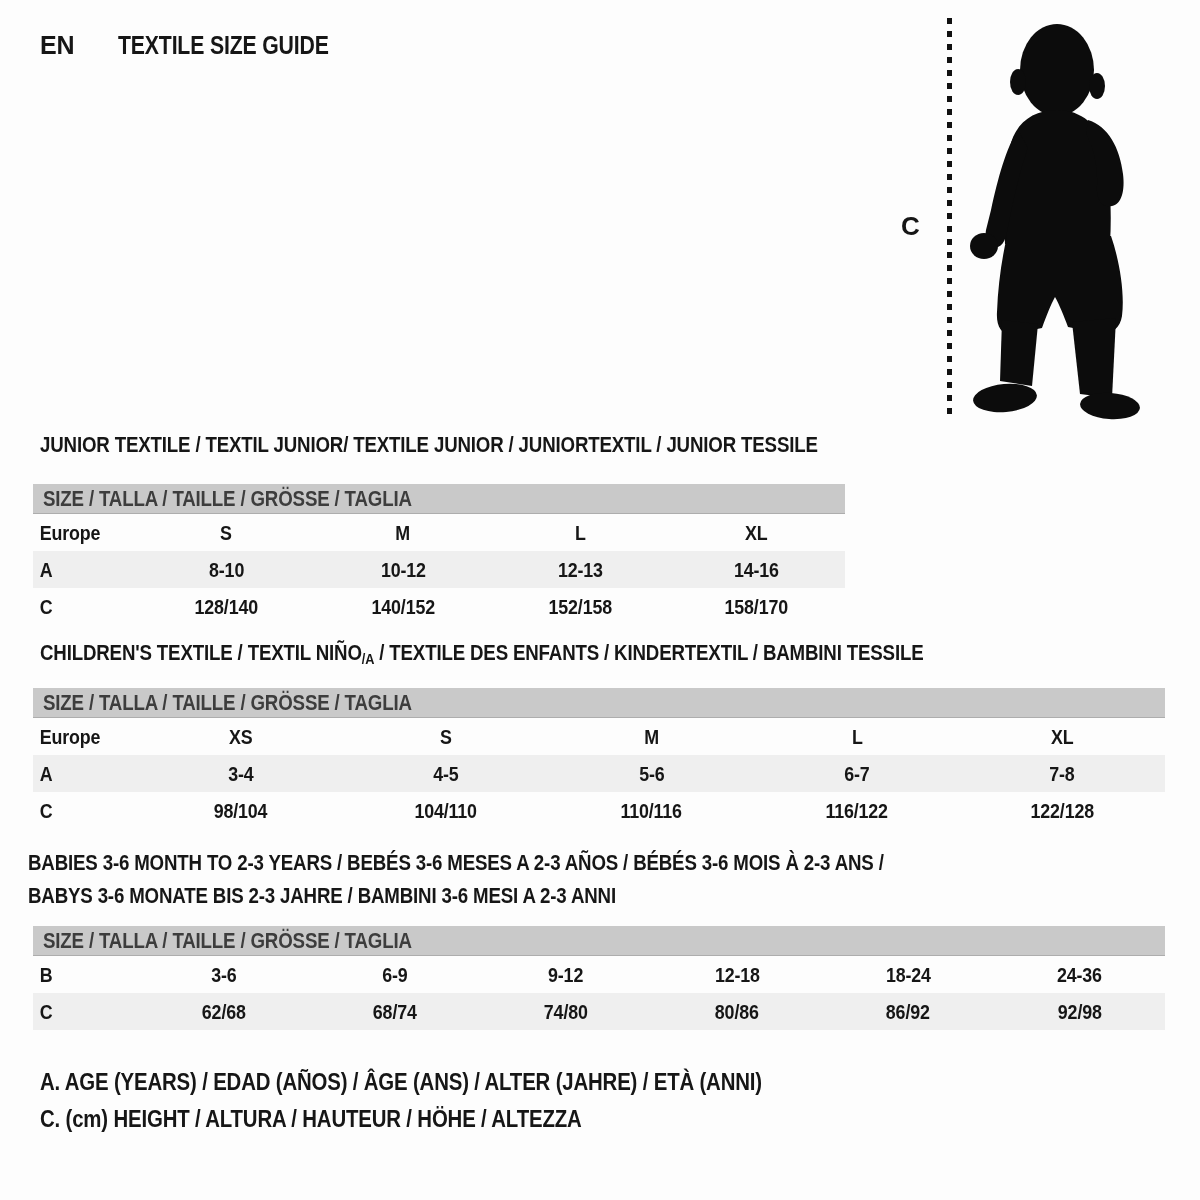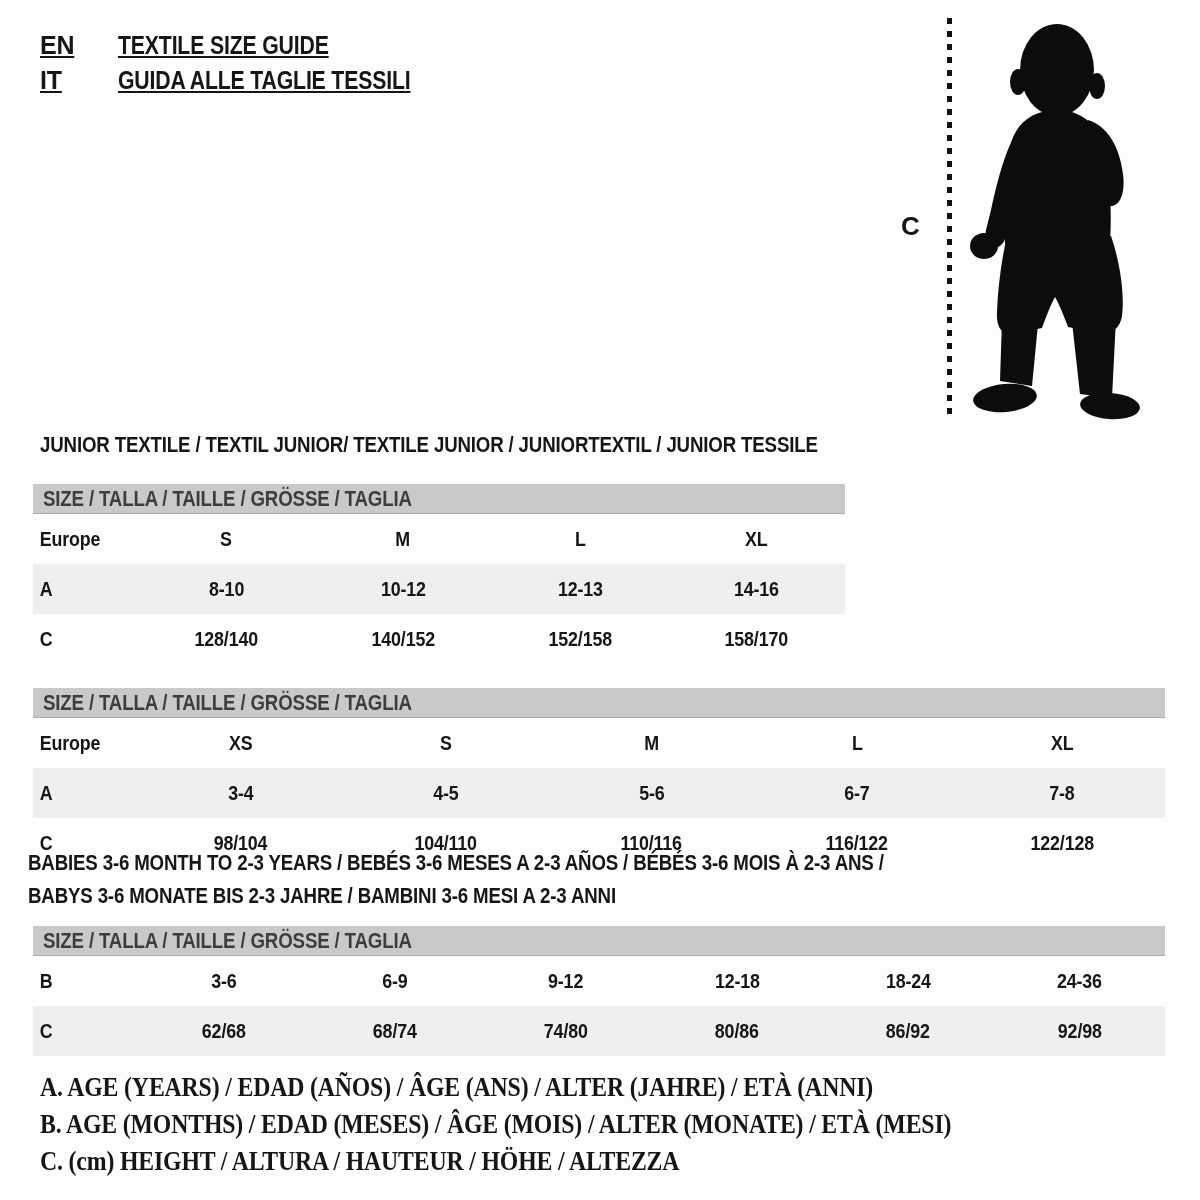--- a/index.html
+++ b/index.html
@@ -7,21 +7,21 @@
     position:relative; width:1200px; height:1200px; background:#fdfdfd;
     font-family:"Liberation Sans", sans-serif; font-weight:700; color:#161616;
     letter-spacing:-0.2px; overflow:hidden;
   }
   
   .cond  { display:inline-block; transform:scaleX(0.85); transform-origin:0 50%; white-space:nowrap; }
   .condc { display:inline-block; transform:scaleX(0.85); transform-origin:50% 50%; white-space:nowrap; }
 
   
   .lang-block { position:absolute; left:40px; top:28px; }
-  .lang-row   { display:flex; height:35px; align-items:center; font-size:25px;text-decoration:underline; }
+  .lang-row   { display:flex; height:35px; align-items:center; font-size:25px; }
   .lang-code  { width:78px; }
   .lang-title { white-space:nowrap; }
 
   
   .measure-line {
     position:absolute; left:947px; top:18px; width:5px; height:398px;
     background:repeating-linear-gradient(to bottom, #111 0 6px, transparent 6px 13px);
   }
   .measure-label { position:absolute; left:901px; top:211px; font-size:26px; }
   .figure-svg { position:absolute; left:960px; top:14px; width:182px; height:406px; }
@@ -30,42 +30,38 @@
   .sec-title { position:absolute; font-size:22px; white-space:nowrap; }
   .sub { font-size:15px; vertical-align:-4px; }
 
   
   .tbl { position:absolute; }
   .tbl-bar {
     height:30px; background:#c9c9c9; color:#3d3d3d; font-size:22px;
     display:flex; align-items:center; padding-left:10px; box-sizing:border-box;
     border-bottom:1px solid #adadad;
   }
-  .trow { display:flex; height:50px; align-items:center; font-size:21px; }
+  .trow { display:flex; height:37px; align-items:center; font-size:21px; }
   .trow.shaded { background:#efefef; }
   .c0 { width:105px; padding-left:8px; box-sizing:border-box; text-align:left; }
   .c  { flex:1; text-align:center; }
 
   
   .legend { position:absolute; left:40px; top:1068px; }
-  .legend-line { height:37px; font-size:28px; display:flex; align-items:center; white-space:nowrap;font-family:Liberation Serif, serif; }
+  .legend-line { height:37px; font-size:24px; display:flex; white-space:nowrap; }
 </style>
 </head>
 <body>
 
 <div class="canvas">
 
   <div class="lang-block">
     <div class="lang-row">
       <span class="lang-code">EN</span>
       <span class="lang-title cond">TEXTILE SIZE GUIDE</span>
-    </div>
-    <div class="lang-row">
-      <span class="lang-code">IT</span>
-      <span class="lang-title cond">GUIDA ALLE TAGLIE TESSILI</span>
     </div>
   </div>
 
   <div class="measure-line"></div>
   <div class="measure-label">C</div>
 
   <svg class="figure-svg" viewBox="0 0 182 406" aria-hidden="true">
     <g fill="#0c0c0c">
       <ellipse cx="97" cy="56" rx="37" ry="46"></ellipse>
       <ellipse cx="58" cy="68" rx="8" ry="13"></ellipse>
@@ -105,20 +101,23 @@
     </div>
     <div class="trow">
       <span class="c0 cond">C</span>
       <span class="c"><span class="condc">128/140</span></span>
       <span class="c"><span class="condc">140/152</span></span>
       <span class="c"><span class="condc">152/158</span></span>
       <span class="c"><span class="condc">158/170</span></span>
     </div>
   </div>
 
+  <div class="sec-title" style="left:40px; top:640px;">
+    <span class="cond"><span>CHILDREN'S TEXTILE / TEXTIL NIÑO</span><span class="sub">/A</span><span> / TEXTILE DES ENFANTS / KINDERTEXTIL / BAMBINI TESSILE</span></span>
+  </div>
   <div class="tbl" style="left:33px; top:688px; width:1132px;">
     <div class="tbl-bar">
       <span class="cond">SIZE / TALLA / TAILLE / GRÖSSE / TAGLIA</span>
     </div>
     <div class="trow">
       <span class="c0 cond">Europe</span>
       <span class="c"><span class="condc">XS</span></span>
       <span class="c"><span class="condc">S</span></span>
       <span class="c"><span class="condc">M</span></span>
       <span class="c"><span class="condc">L</span></span>
@@ -168,20 +167,17 @@
       <span class="c"><span class="condc">86/92</span></span>
       <span class="c"><span class="condc">92/98</span></span>
     </div>
   </div>
 
   <div class="legend">
     <div class="legend-line">
       <span class="cond">A. AGE (YEARS) / EDAD (AÑOS) / ÂGE (ANS) / ALTER (JAHRE) / ETÀ (ANNI)</span>
     </div>
     <div class="legend-line">
-      <span class="cond">B. AGE (MONTHS) / EDAD (MESES) / ÂGE (MOIS) / ALTER (MONATE) / ETÀ (MESI)</span>
-    </div>
-    <div class="legend-line">
       <span class="cond">C. (cm) HEIGHT / ALTURA / HAUTEUR / HÖHE / ALTEZZA</span>
     </div>
   </div>
 
 </div>
 
 </body></html>

